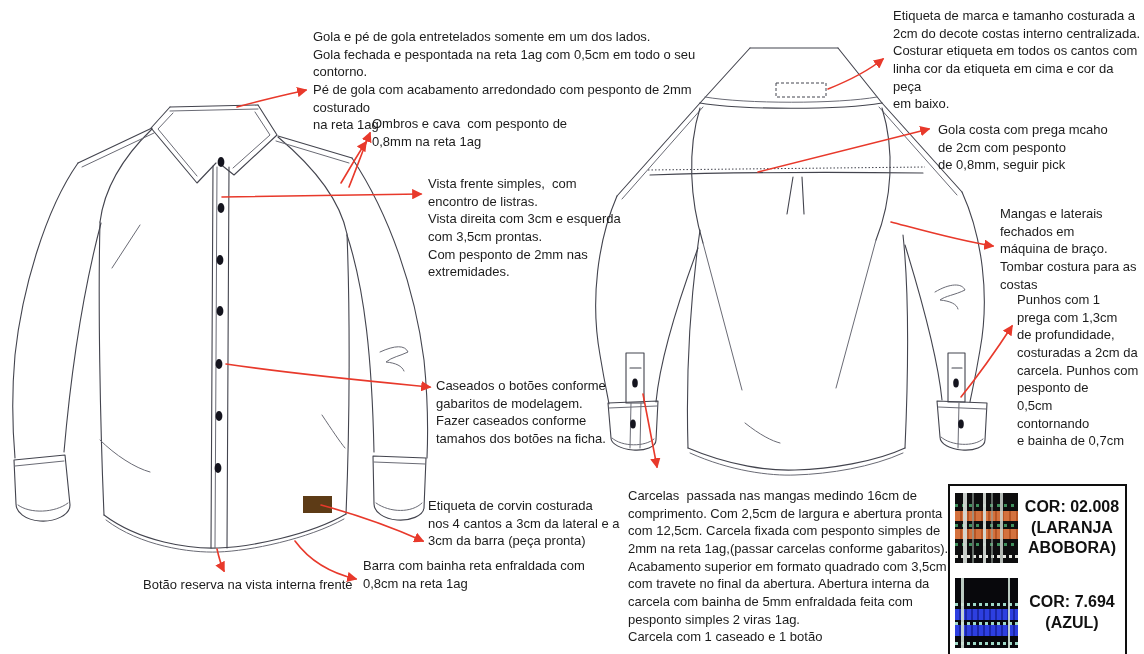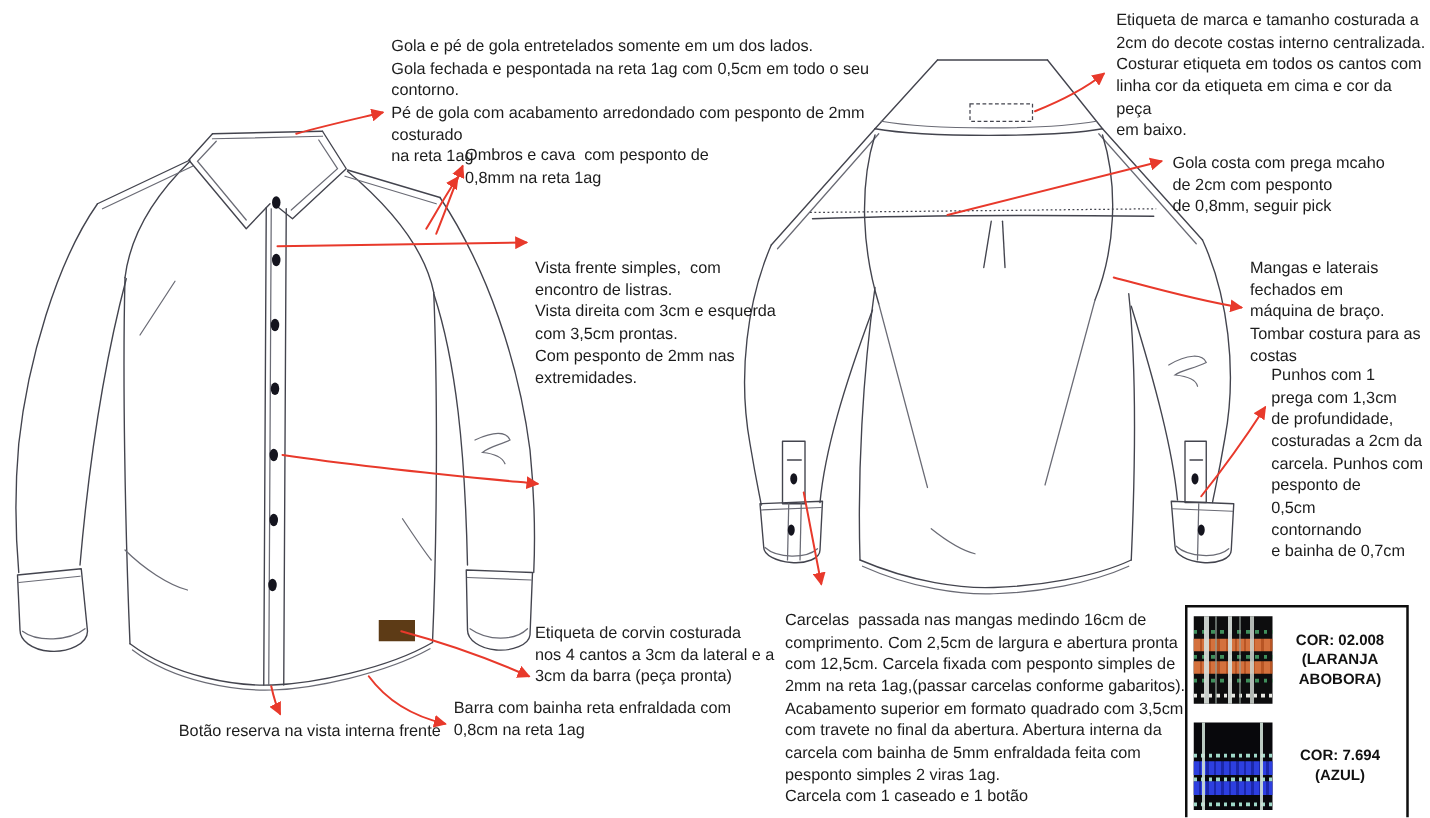--- a/index.html
+++ b/index.html
@@ -25,21 +25,21 @@
   .art .dot{stroke:var(--line-dark);stroke-width:1;fill:none;stroke-dasharray:1.5 2;}
   .arrows path{stroke:var(--arrow-red);stroke-width:1.6;fill:none;stroke-linecap:round;}
   .ah{fill:var(--arrow-red);}
   .patch{fill:var(--label-brown);}
   .note{position:absolute;font-size:13px;line-height:1.36;color:var(--ink);white-space:pre-wrap;}
   .swatch-panel{position:absolute;left:948px;top:484px;width:165px;height:157px;
                 border:2.5px solid #0e0e0e;background:#fff;display:flex;flex-direction:column;
                 justify-content:space-between;padding:6px 5px;}
   .swatch-row{display:flex;align-items:center;gap:6px;height:72px;}
   .swatch{width:63px;height:70px;flex:none;}
-  .swatch-label{flex:1;font-weight:bold;font-size:12px;line-height:1.3;text-align:center;
+  .swatch-label{flex:1;font-weight:bold;font-size:16px;line-height:1.3;text-align:center;
                 white-space:pre-line;color:#111;}
   .swatch-orange{
     background-color:#0d0d0e;
     background-image:
       linear-gradient(90deg, transparent 0 13%, rgba(216,222,217,.92) 13% 19%, transparent 19% 27%,
         rgba(143,155,148,.65) 27% 30%, transparent 30% 44%, rgba(216,222,217,.92) 44% 49%,
         transparent 49% 57%, rgba(154,165,158,.6) 57% 60%, transparent 60% 72%,
         rgba(207,214,208,.85) 72% 76%, transparent 76%),
       repeating-linear-gradient(90deg, var(--swatch-green) 0 3px, transparent 3px 7px),
       repeating-linear-gradient(90deg, var(--swatch-orange) 0 5px, var(--swatch-orange-dark) 5px 7px),
@@ -201,26 +201,30 @@
       <path d="M643,394 L657,467" marker-end="url(#ah)"></path>
     </g>
   </svg>
 
   <div class="note" style="left:313px;top:28px;width:432px">Gola e pé de gola entretelados somente em um dos lados.
 Gola fechada e pespontada na reta 1ag com 0,5cm em todo o seu contorno.
 Pé de gola com acabamento arredondado com pesponto de 2mm costurado
 na reta 1ag</div>
   <div class="note" style="left:372px;top:115px;width:205px">Ombros e cava  com pesponto de
 0,8mm na reta 1ag</div>
-  <div class="note" style="left:428px;top:205px;width:215px">Vista frente simples,  com
+  <div class="note" style="left:428px;top:175px;width:215px">Vista frente simples,  com
 encontro de listras.
 Vista direita com 3cm e esquerda
 com 3,5cm prontas.
 Com pesponto de 2mm nas
 extremidades.</div>
+  <div class="note" style="left:436px;top:377px;width:215px">Caseados o botões conforme
+gabaritos de modelagem.
+Fazer caseados conforme
+tamahos dos botões na ficha.</div>
   <div class="note" style="left:428px;top:497px;width:225px">Etiqueta de corvin costurada
 nos 4 cantos a 3cm da lateral e a
 3cm da barra (peça pronta)</div>
   <div class="note" style="left:363px;top:557px;width:245px">Barra com bainha reta enfraldada com
 0,8cm na reta 1ag</div>
   <div class="note" style="left:143px;top:576px;width:265px">Botão reserva na vista interna frente</div>
   <div class="note" style="left:893px;top:7px;width:251px">Etiqueta de marca e tamanho costurada a
 2cm do decote costas interno centralizada.
 Costurar etiqueta em todos os cantos com
 linha cor da etiqueta em cima e cor da peça

